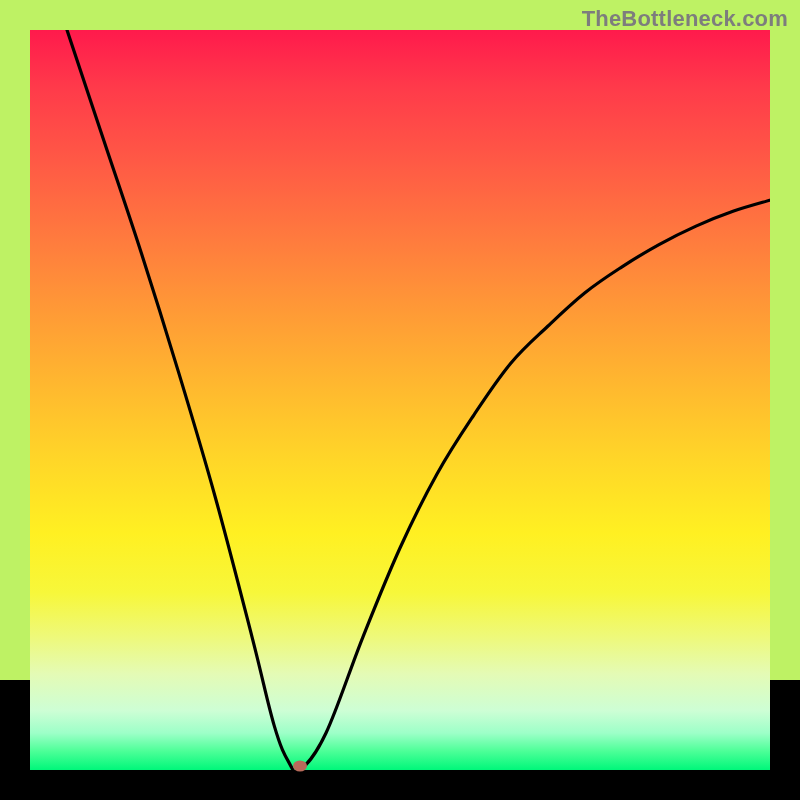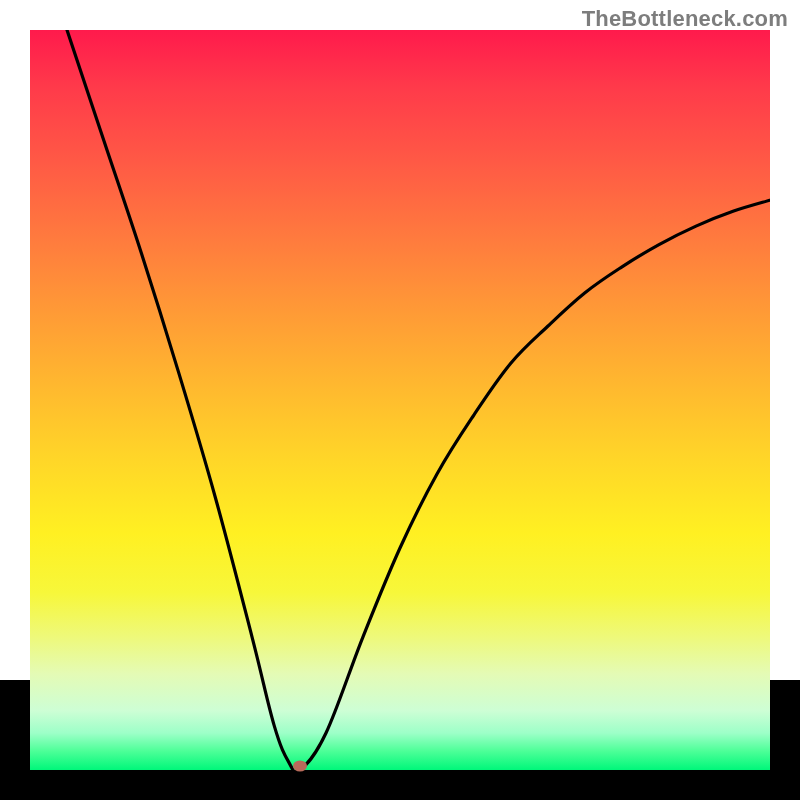--- a/index.html
+++ b/index.html
@@ -8,21 +8,21 @@
     width: 800px;
     height: 800px;
     overflow: hidden;
     background: #000;
     font-family: Arial, Helvetica, sans-serif;
   }
   .frame {
     position: relative;
     width: 800px;
     height: 680px;
-    background: #ffffff;
+    background: #bef264;
   }
   .plot {
     position: absolute;
     left: 30px;
     top: 30px;
     width: 740px;
     height: 740px;
     background: linear-gradient(
       to bottom,
       #ff1a4c 0%,

